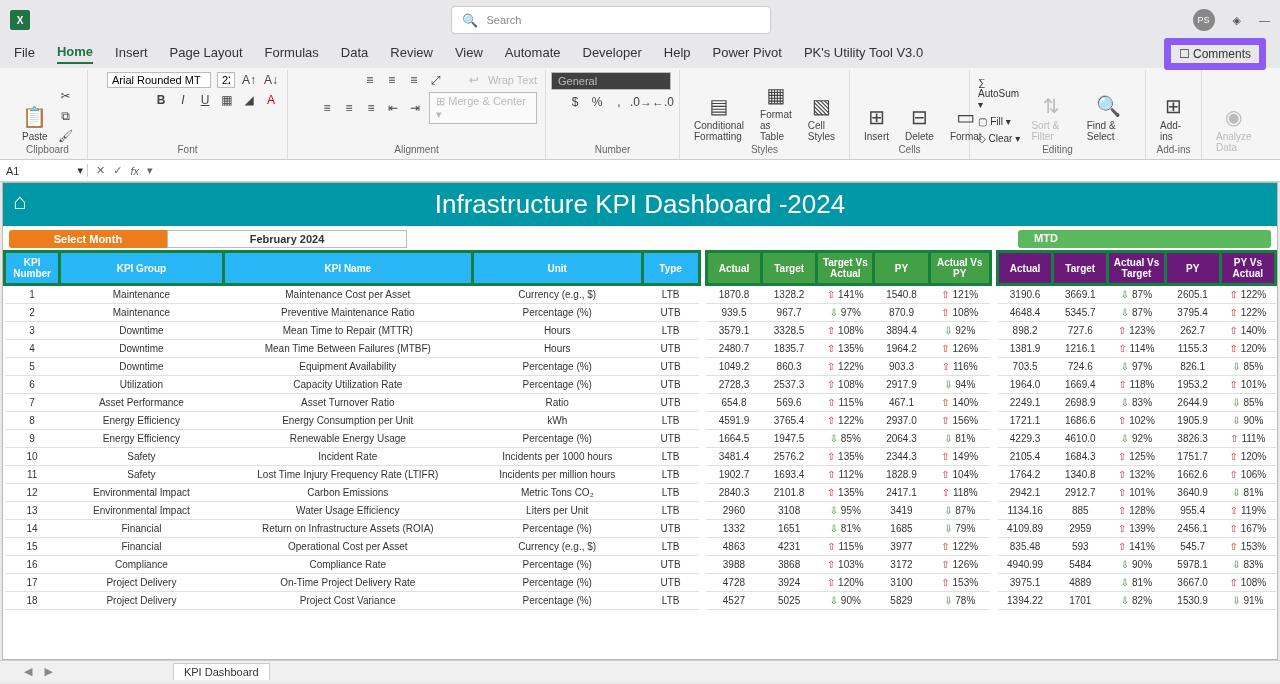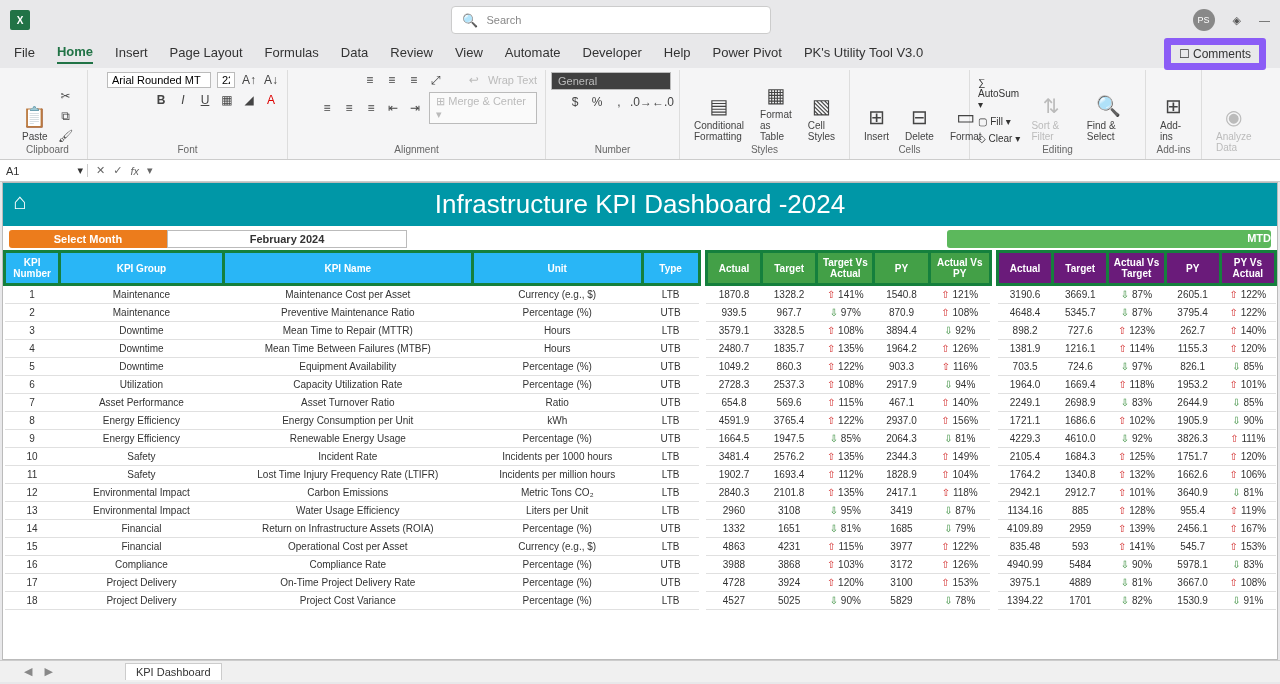--- a/index.html
+++ b/index.html
@@ -28,33 +28,33 @@
 .merge-box { border:1px solid #bbb; background:#fafafa; padding:2px 6px; color:#888; font-size:11px; width:108px; }
 .formula-bar { height:22px; background:#fff; border-bottom:1px solid #ccc; display:flex; align-items:center; font-size:11px; }
 .name-box { width:88px; border-right:1px solid #ccc; padding-left:6px; display:flex; align-items:center; justify-content:space-between; padding-right:4px; }
 .fx-area { display:flex; align-items:center; gap:8px; padding-left:8px; color:#666; }
 .sheet { background:#fff; height:478px; overflow:hidden; border:1px solid #bbb; margin:0 2px; }
 .dash-title { background:#0097a7; color:#fff; font-size:26px; font-weight:500; text-align:center; padding:6px 0; position:relative; }
 .home-icon { position:absolute; left:10px; top:6px; font-size:22px; color:#fff; }
 .sel-row { display:flex; padding:4px 6px 2px; gap:0; align-items:stretch; }
 .sel-month-lbl { background:#ec7c1c; color:#fff; padding:2px 20px; font-size:11px; font-weight:600; border-radius:3px 0 0 3px; display:flex; align-items:center; width:158px; justify-content:center; }
 .sel-month-val { background:#fff; border:1px solid #bbb; padding:2px 20px; font-weight:600; width:240px; text-align:center; }
-.mtd-hdr { background:#5cb85c; color:#fff; text-align:right; font-weight:600; padding:2px 0; margin-left:auto; width:324px; border-radius:3px; }
+.mtd-hdr { background:#5cb85c; color:#fff; text-align:left; font-weight:600; padding:2px 16px; margin-left:auto; width:253px; border-radius:3px; }
 .ytd-hdr { background:#7b2e8e; color:#fff; text-align:center; font-weight:600; padding:2px 0; width:273px; border-radius:3px; margin-left:8px; }
 table { border-collapse:collapse; width:100%; font-size:10px; }
 th { background:#29b6f6; color:#fff; font-weight:600; padding:4px 2px; border:3px solid #15803d; text-align:center; }
 th.mtd { background:#43a047; }
 th.ytd { background:#6a1b7a; }
 td { border-bottom:1px solid #e0e0e0; text-align:center; padding:3px 2px; }
 .gap-col { width:6px; background:#fff; border:none !important; }
 .arrow-up { color:#d32f2f; }
 .arrow-down { color:#388e3c; }
 .sheet-tabs { height:22px; background:#f0f0f0; display:flex; align-items:center; padding-left:20px; gap:4px; font-size:11px; border-top:1px solid #ccc; }
 .sheet-tabs .nav { color:#888; padding:0 4px; }
-.tab { padding:2px 10px; background:#fff; border:1px solid #ccc; border-bottom:none; }
+.tab { padding:2px 10px; background:#fff; border:1px solid #ccc; border-bottom:none;margin-left:48px; }
 .disabled { color:#bbb !important; }
 </style>
 </head>
 <body>
 
 <div class="titlebar">
   <div class="excel-icon">X</div>
   <div class="search-box">
     <span class="s-icon">🔍</span>
     <span>Search</span>

